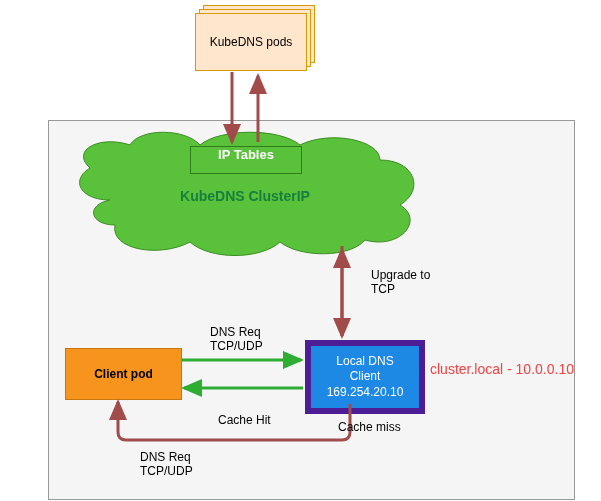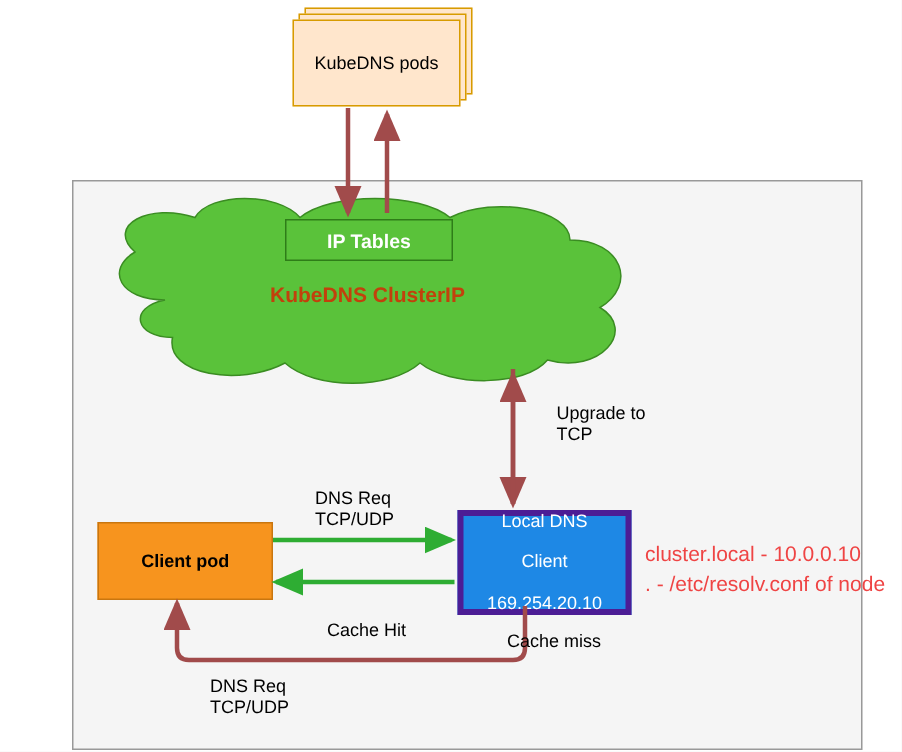--- a/index.html
+++ b/index.html
@@ -32,55 +32,54 @@
   .stack .c2 { left: 4px; top: 4px; }
   .stack .c3 { left: 0; top: 8px; display:flex; align-items:center; justify-content:center; font-size:12px; text-align:center; }
   .iptables {
     position: absolute;
     background: #5AC23A;
     border: 1px solid #2E7D18;
     color: #fff;
     font-size: 13px;
     font-weight: bold;
     display: flex;
-    align-items: center;
+    align-items: flex-start;
     justify-content: center;
   }
   .cloud-text {
     position:absolute;
     text-align:center;
-    color:#c2410c;
+    color:#15803d;
     font-weight:bold;
     font-size:14px;
     width:200px;
   }
   .client {
     position:absolute;
     background:#F7941E;
     border:1px solid #C9760F;
     color:#000000;
     font-size:12px;
     font-weight:bold;
     display:flex;
     align-items:center;
     justify-content:center;
   }
   .cache {
     position:absolute;
     background:#1E88E5;
-    border:4px solid #4c1d95;
+    border:6px solid #4c1d95;
     color:#fff;
     font-size:12px;
     text-align:center;
     display:flex;
     flex-direction:column;
     align-items:center;
     justify-content:center;
     line-height:1.3;
-    gap:12px;
   }
   .label {
     position:absolute;
     font-size:12px;
     color:#000;
     line-height:1.2;
   }
   .blue-label {
     position:absolute;
     font-size:14px;
@@ -168,14 +167,13 @@
 TCP</div>
 <div class="label" style="left:210px; top:325px; white-space:pre;">DNS Req
 TCP/UDP</div>
 <div class="label" style="left:218px; top:413px;">Cache Hit</div>
 <div class="label" style="left:140px; top:450px; white-space:pre;">DNS Req
 TCP/UDP</div>
 <div class="label" style="left:338px; top:420px;">Cache miss</div>
 
 <div class="blue-label" style="left:430px; top:360px;">
   <div>cluster.local - 10.0.0.10</div>
-  <div>. - /etc/resolv.conf of node</div>
 </div>
 
 </body></html>

